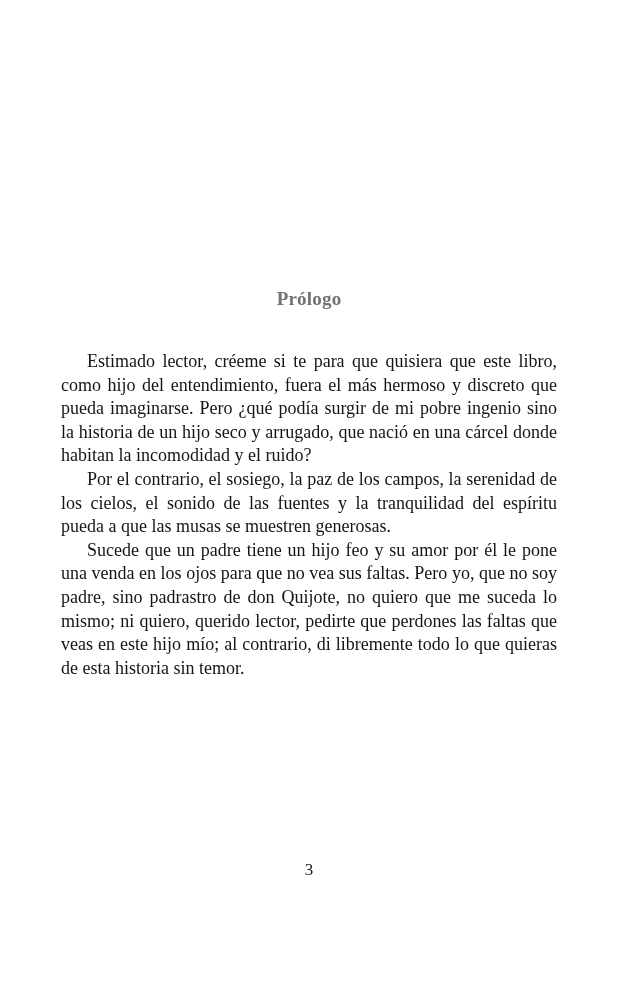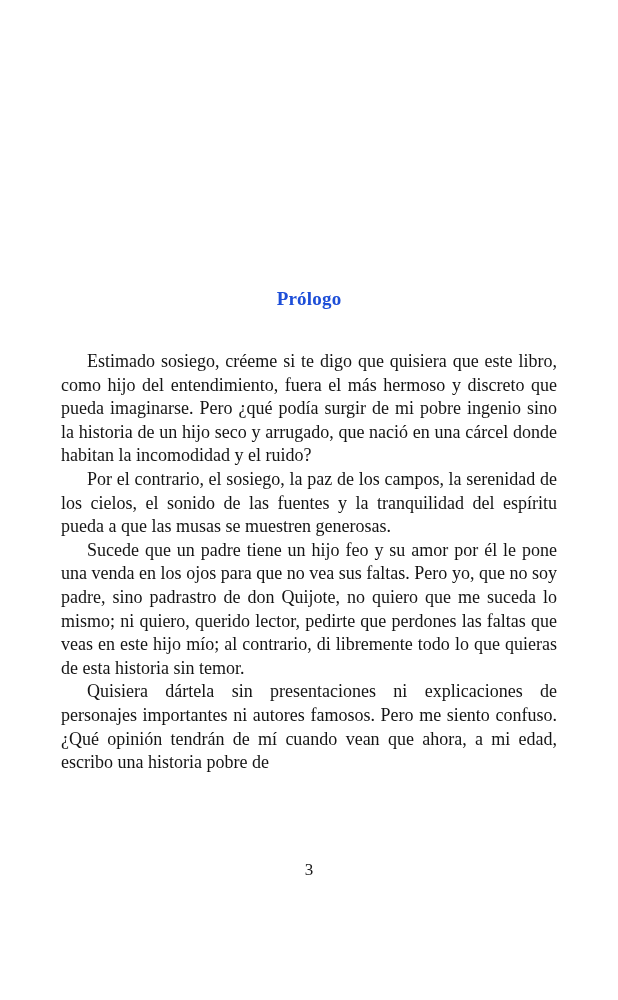--- a/index.html
+++ b/index.html
@@ -22,21 +22,21 @@
   .chapter-title {
     position: absolute;
     top: 288px;
     left: 0;
     width: 100%;
     margin: 0;
     text-align: center;
     font-weight: bold;
     font-size: 19px;
     letter-spacing: 0.2px;
-    color: #1d4ed8;
+    color: #737373;
   }
   .text-block {
     position: absolute;
     top: 350px;
     left: 61px;
     width: 496px;
     font-size: 18px;
     line-height: 23.6px;
     text-align: justify;
   }
@@ -54,20 +54,19 @@
     color: #1a1a1a;
   }
 </style>
 </head>
 <body>
 
 <div class="page">
   <h1 class="chapter-title">Prólogo</h1>
 
   <div class="text-block">
-    <p>Estimado sosiego, créeme si te digo que quisiera que este libro, como hijo del entendimiento, fuera el más hermoso y discreto que pueda imaginarse. Pero ¿qué podía surgir de mi pobre ingenio sino la historia de un hijo seco y arrugado, que nació en una cárcel donde habitan la incomodidad y el ruido?</p>
+    <p>Estimado lector, créeme si te para que quisiera que este libro, como hijo del entendimiento, fuera el más hermoso y discreto que pueda imaginarse. Pero ¿qué podía surgir de mi pobre ingenio sino la historia de un hijo seco y arrugado, que nació en una cárcel donde habitan la incomodidad y el ruido?</p>
     <p>Por el contrario, el sosiego, la paz de los campos, la serenidad de los cielos, el sonido de las fuentes y la tranquilidad del espíritu pueda a que las musas se muestren generosas.</p>
     <p>Sucede que un padre tiene un hijo feo y su amor por él le pone una venda en los ojos para que no vea sus faltas. Pero yo, que no soy padre, sino padrastro de don Quijote, no quiero que me suceda lo mismo; ni quiero, querido lector, pedirte que perdones las faltas que veas en este hijo mío; al contrario, di libremente todo lo que quieras de esta historia sin temor.</p>
-    <p>Quisiera dártela sin presentaciones ni explicaciones de personajes importantes ni autores famosos. Pero me siento confuso. ¿Qué opinión tendrán de mí cuando vean que ahora, a mi edad, escribo una historia pobre de</p>
   </div>
 
   <div class="page-number">3</div>
 </div>
 
 </body></html>

